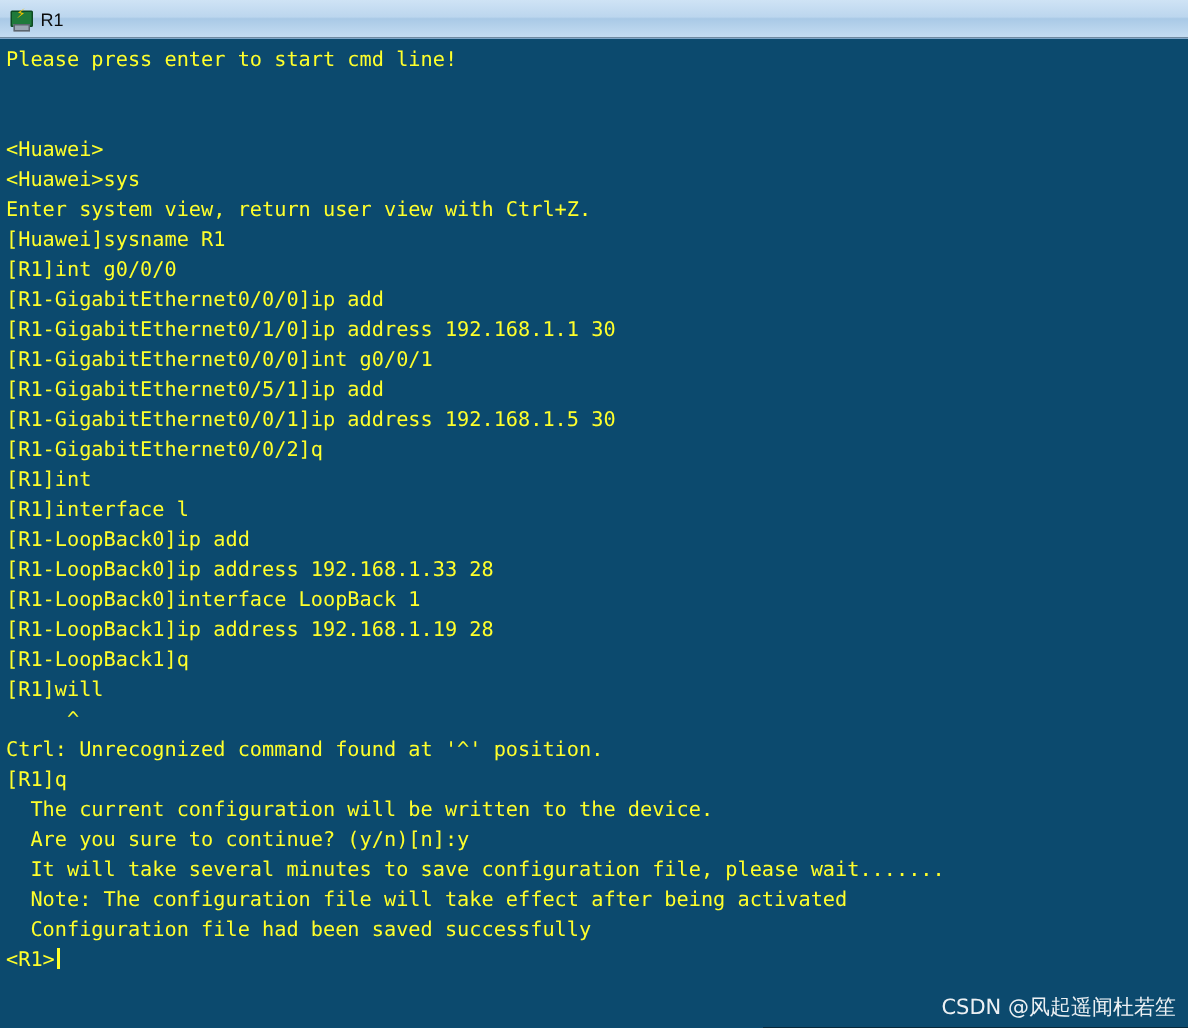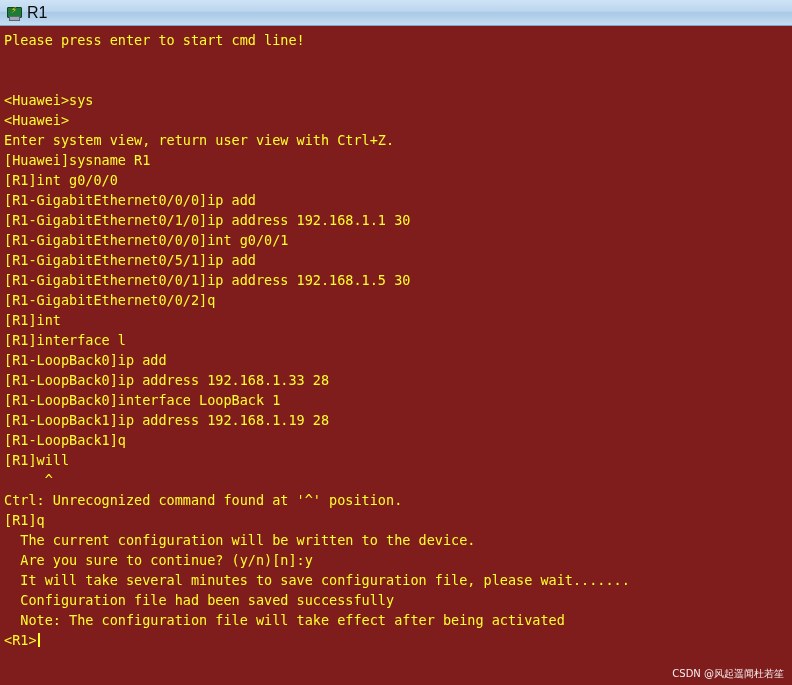--- a/index.html
+++ b/index.html
@@ -57,29 +57,29 @@
   .tb-icon .bolt {
     position: absolute;
     left: 5px; top: 0px;
     width: 0; height: 0;
     color: #f2c200;
     font-size: 10px;
     line-height: 10px;
   }
   .tb-title {
     font-family: "Liberation Sans", sans-serif;
-    font-size: 16px;
+    font-size: 12px;
     color: #0a0a0a;
     font-weight: normal;
   }
   
   .terminal {
     flex: 1 1 auto;
     position: relative;
-    background: #7f1d1d;
+    background: #0c4a6e;
     padding: 4px 6px 0 4px;
     box-sizing: border-box;
     overflow: hidden;
   }
   .line {
     color: #ffff2b;
     font-family: "DejaVu Sans Mono", "Liberation Mono", monospace;
     font-size: 13.5px;
     line-height: 20px;
     white-space: pre;
@@ -94,21 +94,21 @@
     background: #ffff2b;
     vertical-align: -2px;
     margin-left: 1px;
   }
   .watermark {
     position: absolute;
     right: 8px;
     bottom: 4px;
     color: #ffffff;
     font-family: "DejaVu Sans", "Liberation Sans", sans-serif;
-    font-size: 10px;
+    font-size: 14px;
     opacity: 0.92;
     white-space: pre;
   }
 </style>
 </head>
 <body>
 
 <div id="app">
 
   <div class="titlebar">
@@ -118,22 +118,22 @@
       <div class="bolt">⚡</div>
     </div>
     <span class="tb-title">R1</span>
   </div>
 
   <div class="terminal">
     <div id="term-lines">
         <div class="line">Please press enter to start cmd line!</div>
         <div class="line blank"></div>
         <div class="line blank"></div>
+        <div class="line">&lt;Huawei&gt;</div>
         <div class="line">&lt;Huawei&gt;sys</div>
-        <div class="line">&lt;Huawei&gt;</div>
         <div class="line">Enter system view, return user view with Ctrl+Z.</div>
         <div class="line">[Huawei]sysname R1</div>
         <div class="line">[R1]int g0/0/0</div>
         <div class="line">[R1-GigabitEthernet0/0/0]ip add</div>
         <div class="line">[R1-GigabitEthernet0/1/0]ip address 192.168.1.1 30</div>
         <div class="line">[R1-GigabitEthernet0/0/0]int g0/0/1</div>
         <div class="line">[R1-GigabitEthernet0/5/1]ip add</div>
         <div class="line">[R1-GigabitEthernet0/0/1]ip address 192.168.1.5 30</div>
         <div class="line">[R1-GigabitEthernet0/0/2]q</div>
         <div class="line">[R1]int</div>
@@ -143,20 +143,20 @@
         <div class="line">[R1-LoopBack0]interface LoopBack 1</div>
         <div class="line">[R1-LoopBack1]ip address 192.168.1.19 28</div>
         <div class="line">[R1-LoopBack1]q</div>
         <div class="line">[R1]will</div>
         <div class="line">     ^</div>
         <div class="line">Ctrl: Unrecognized command found at '^' position.</div>
         <div class="line">[R1]q</div>
         <div class="line">  The current configuration will be written to the device.</div>
         <div class="line">  Are you sure to continue? (y/n)[n]:y</div>
         <div class="line">  It will take several minutes to save configuration file, please wait.......</div>
+        <div class="line">  Note: The configuration file will take effect after being activated</div>
         <div class="line">  Configuration file had been saved successfully</div>
-        <div class="line">  Note: The configuration file will take effect after being activated</div>
       </div>
     <div class="line"><span>&lt;R1&gt;</span><span class="cursor"></span></div>
     <div class="watermark">CSDN @风起遥闻杜若笙</div>
   </div>
 
 </div>
 
 </body></html>

